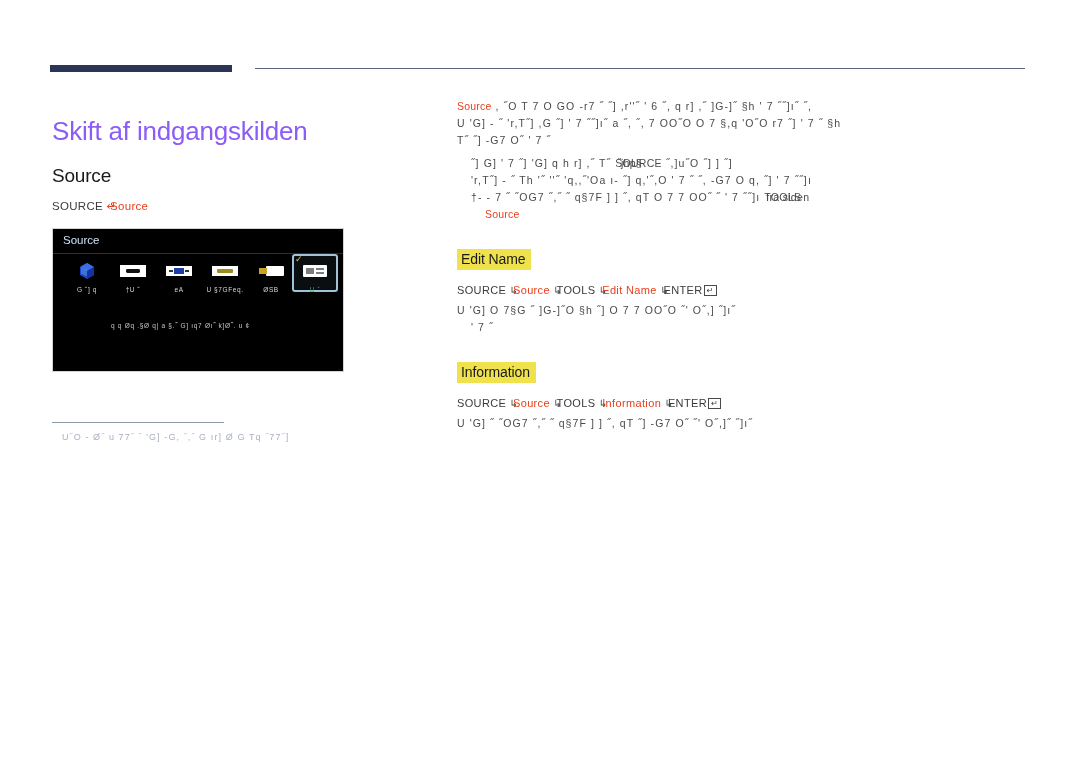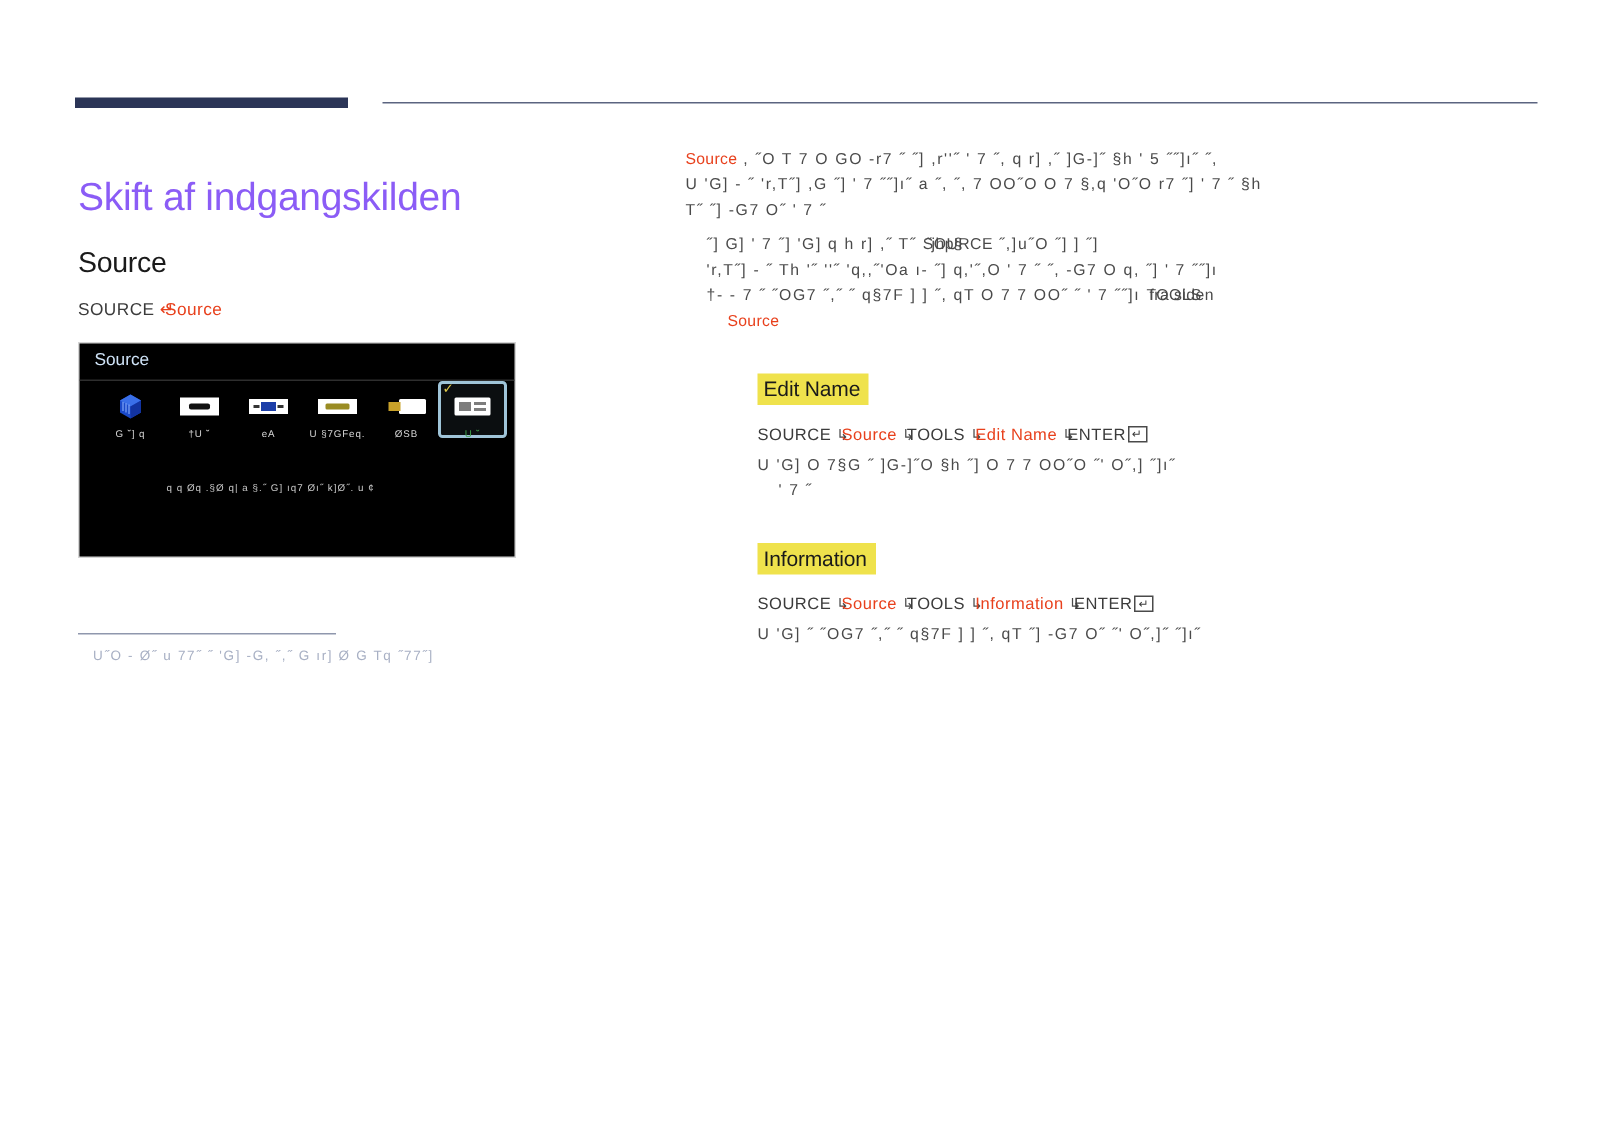--- a/index.html
+++ b/index.html
@@ -249,21 +249,21 @@
     font-size: 10.5px;
     line-height: 16px;
     color: #e8401c;
     letter-spacing: 0.15px;
     margin-top: 12px;
     padding-left: 20px;
     width: 560px;
   }
 
   .blk { margin-top: 6px; }
-  .blk-mt-lg { margin-top: 26px; margin-left: 48px; }
+  .blk-mt-lg { margin-top: 26px; }
 
   .arrow-gl {
     display: inline-block;
     width: 0px;
     overflow: visible;
     color: #4a4a4a;
     font-size: 10px;
   }
 </style>
 </head>
@@ -366,21 +366,21 @@
 </div>
 
 <div class="footnote-rule"></div>
 <div class="footnote">U˝O -  Ø˝ u 77˝ ˝ 'G] -G, ˝,˝ G ır]   Ø G  Tq ˝77˝]</div>
 
 <div class="right-col">
 
   <div>
     <div class="para">
       <span class="accent">Source</span>
-      <span>,  ˝O T 7  O GO -r7 ˝ ˝] ,r''˝ ' 7 ˝, q  r] ,˝ ]G-]˝ §h ' 5 ˝˝]ı˝ ˝,</span>
+      <span>,  ˝O T 7  O GO -r7 ˝ ˝] ,r''˝ ' 6 ˝, q  r] ,˝ ]G-]˝ §h ' 7 ˝˝]ı˝ ˝,</span>
     </div>
     <div class="para">U  'G] -  ˝  'r,T˝]  ,G ˝] ' 7 ˝˝]ı˝ a  ˝, ˝,  7 OO˝O O 7 §,q  'O˝O   r7  ˝] ' 7 ˝ §h</div>
     <div class="para">T˝   ˝] -G7 O˝ ' 7 ˝</div>
   </div>
 
   <div class="bullet-blk">
     <div class="para">
       <span>˝]  G]  ' 7 ˝] 'G] q   h  r] ,˝   T˝</span>
       <span class="ovl-wrap">
         <span class="ovl-under">SOURCE</span>

